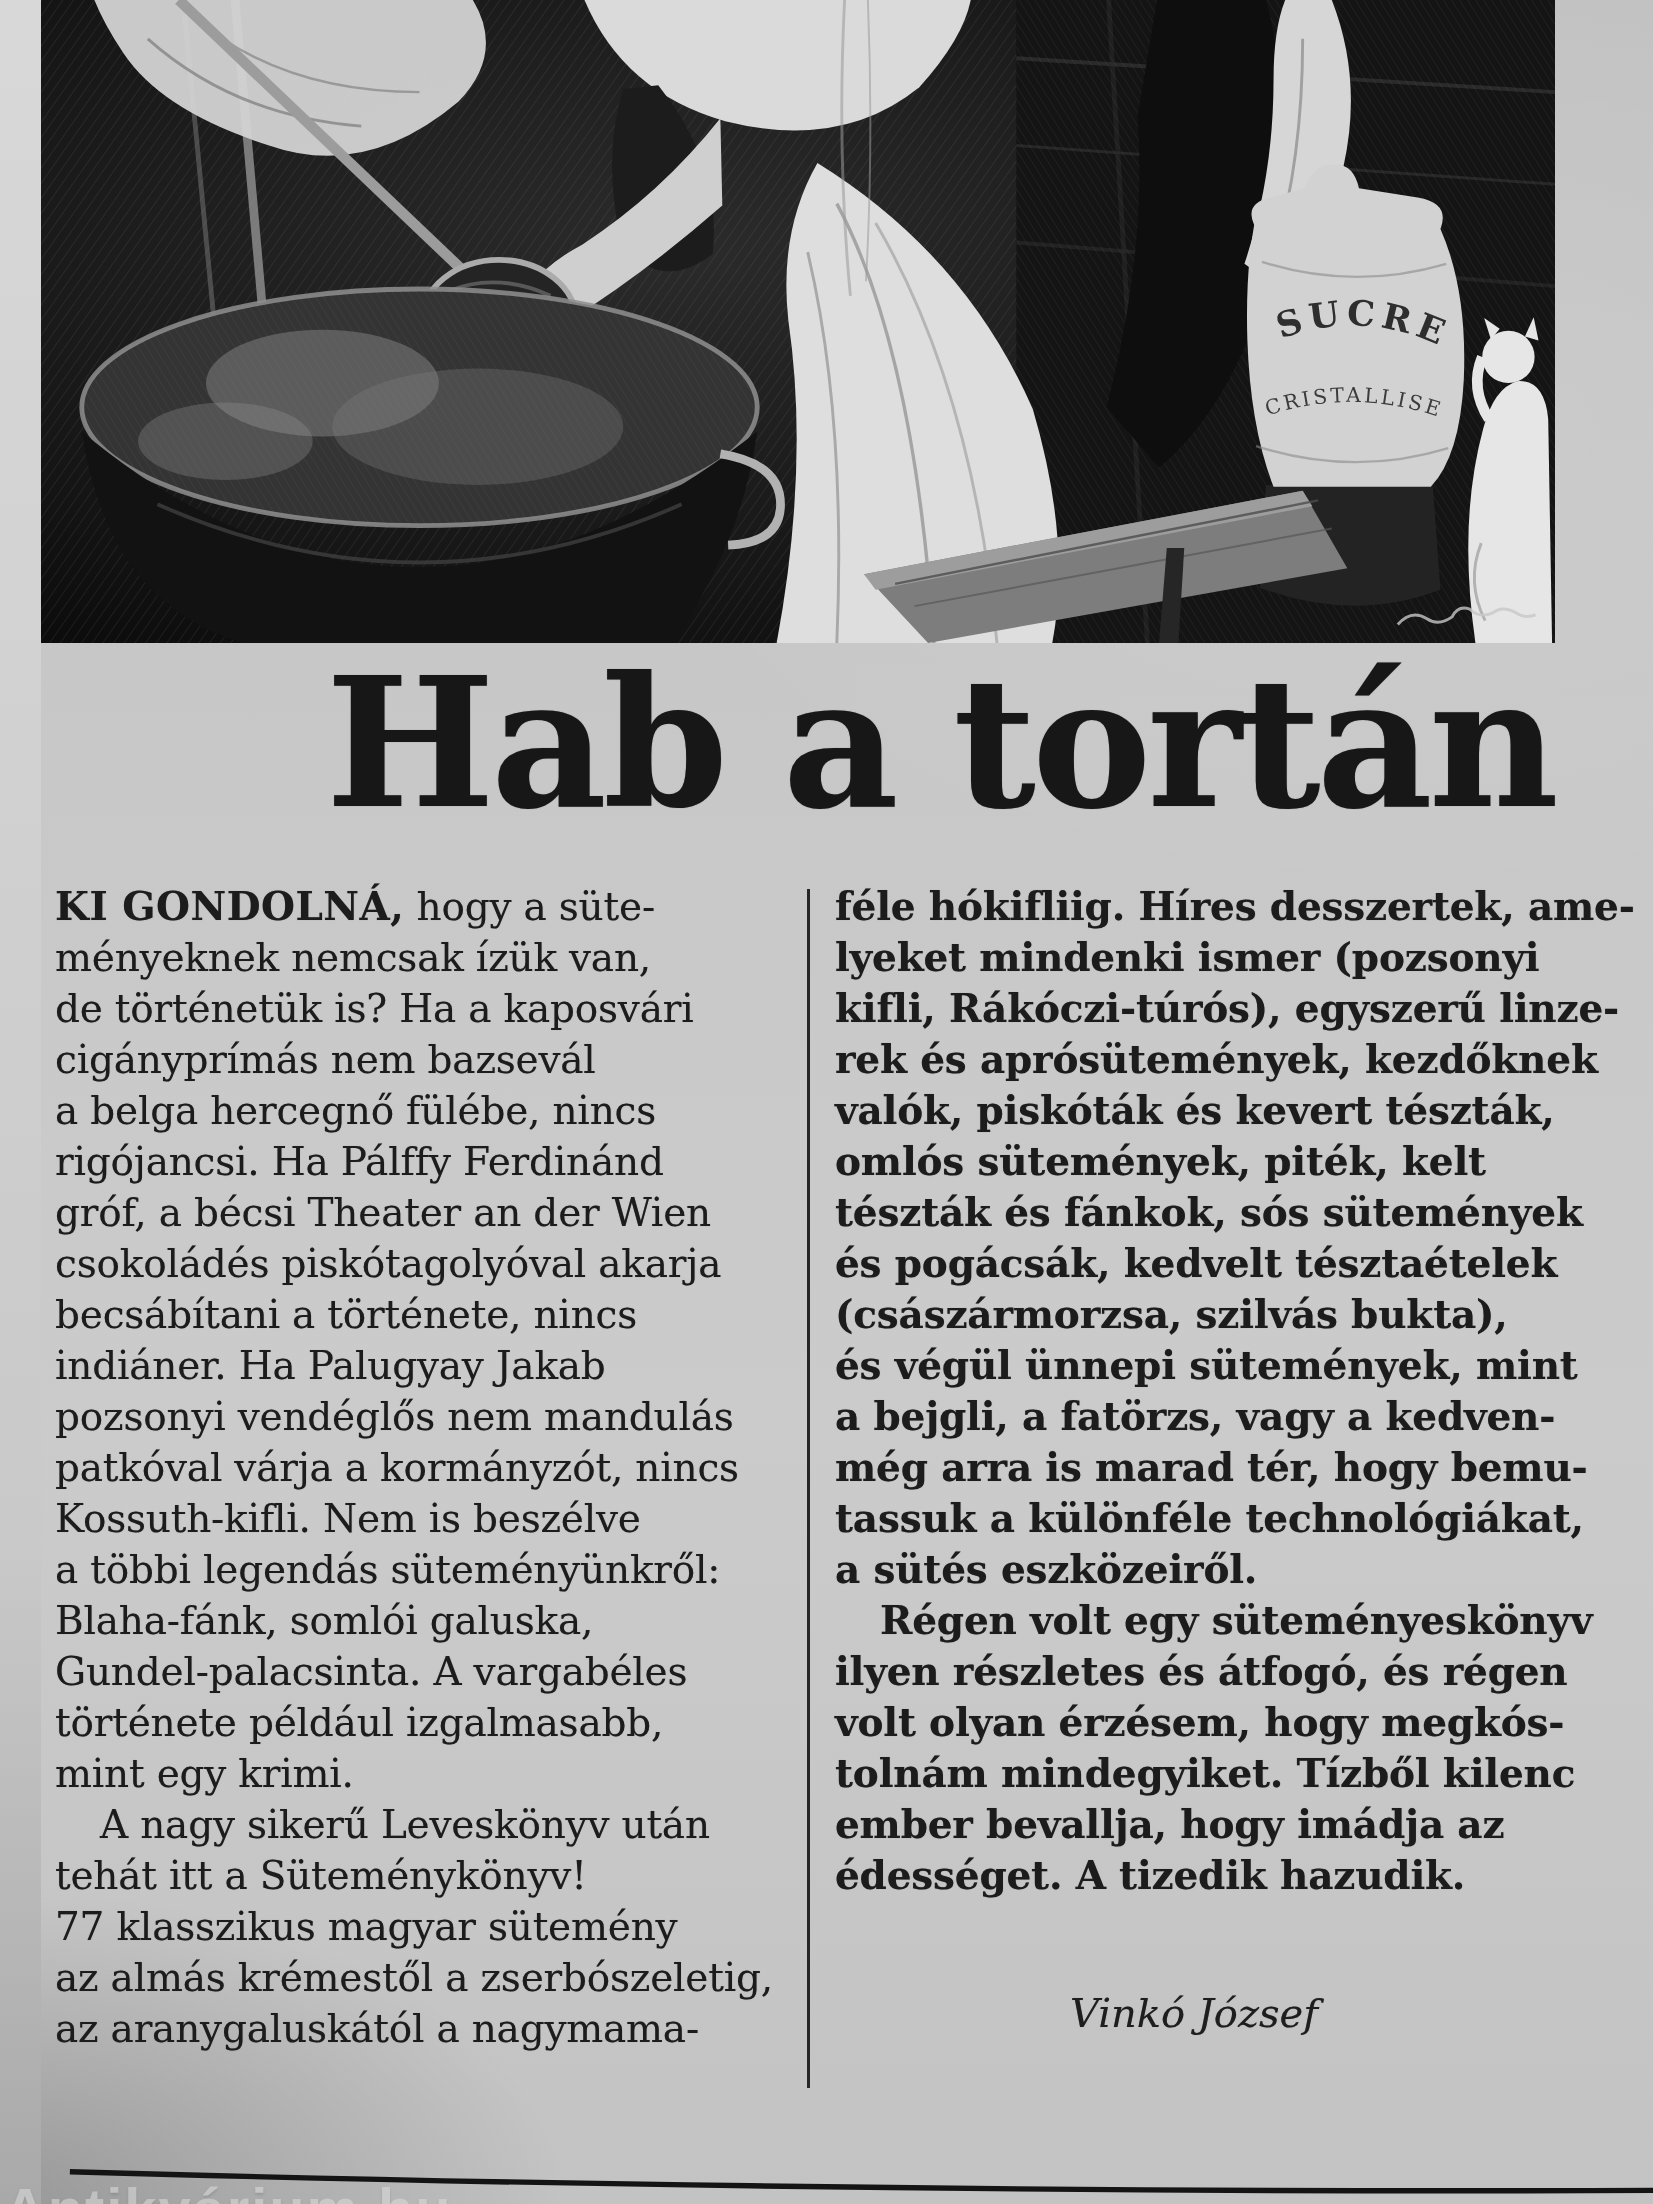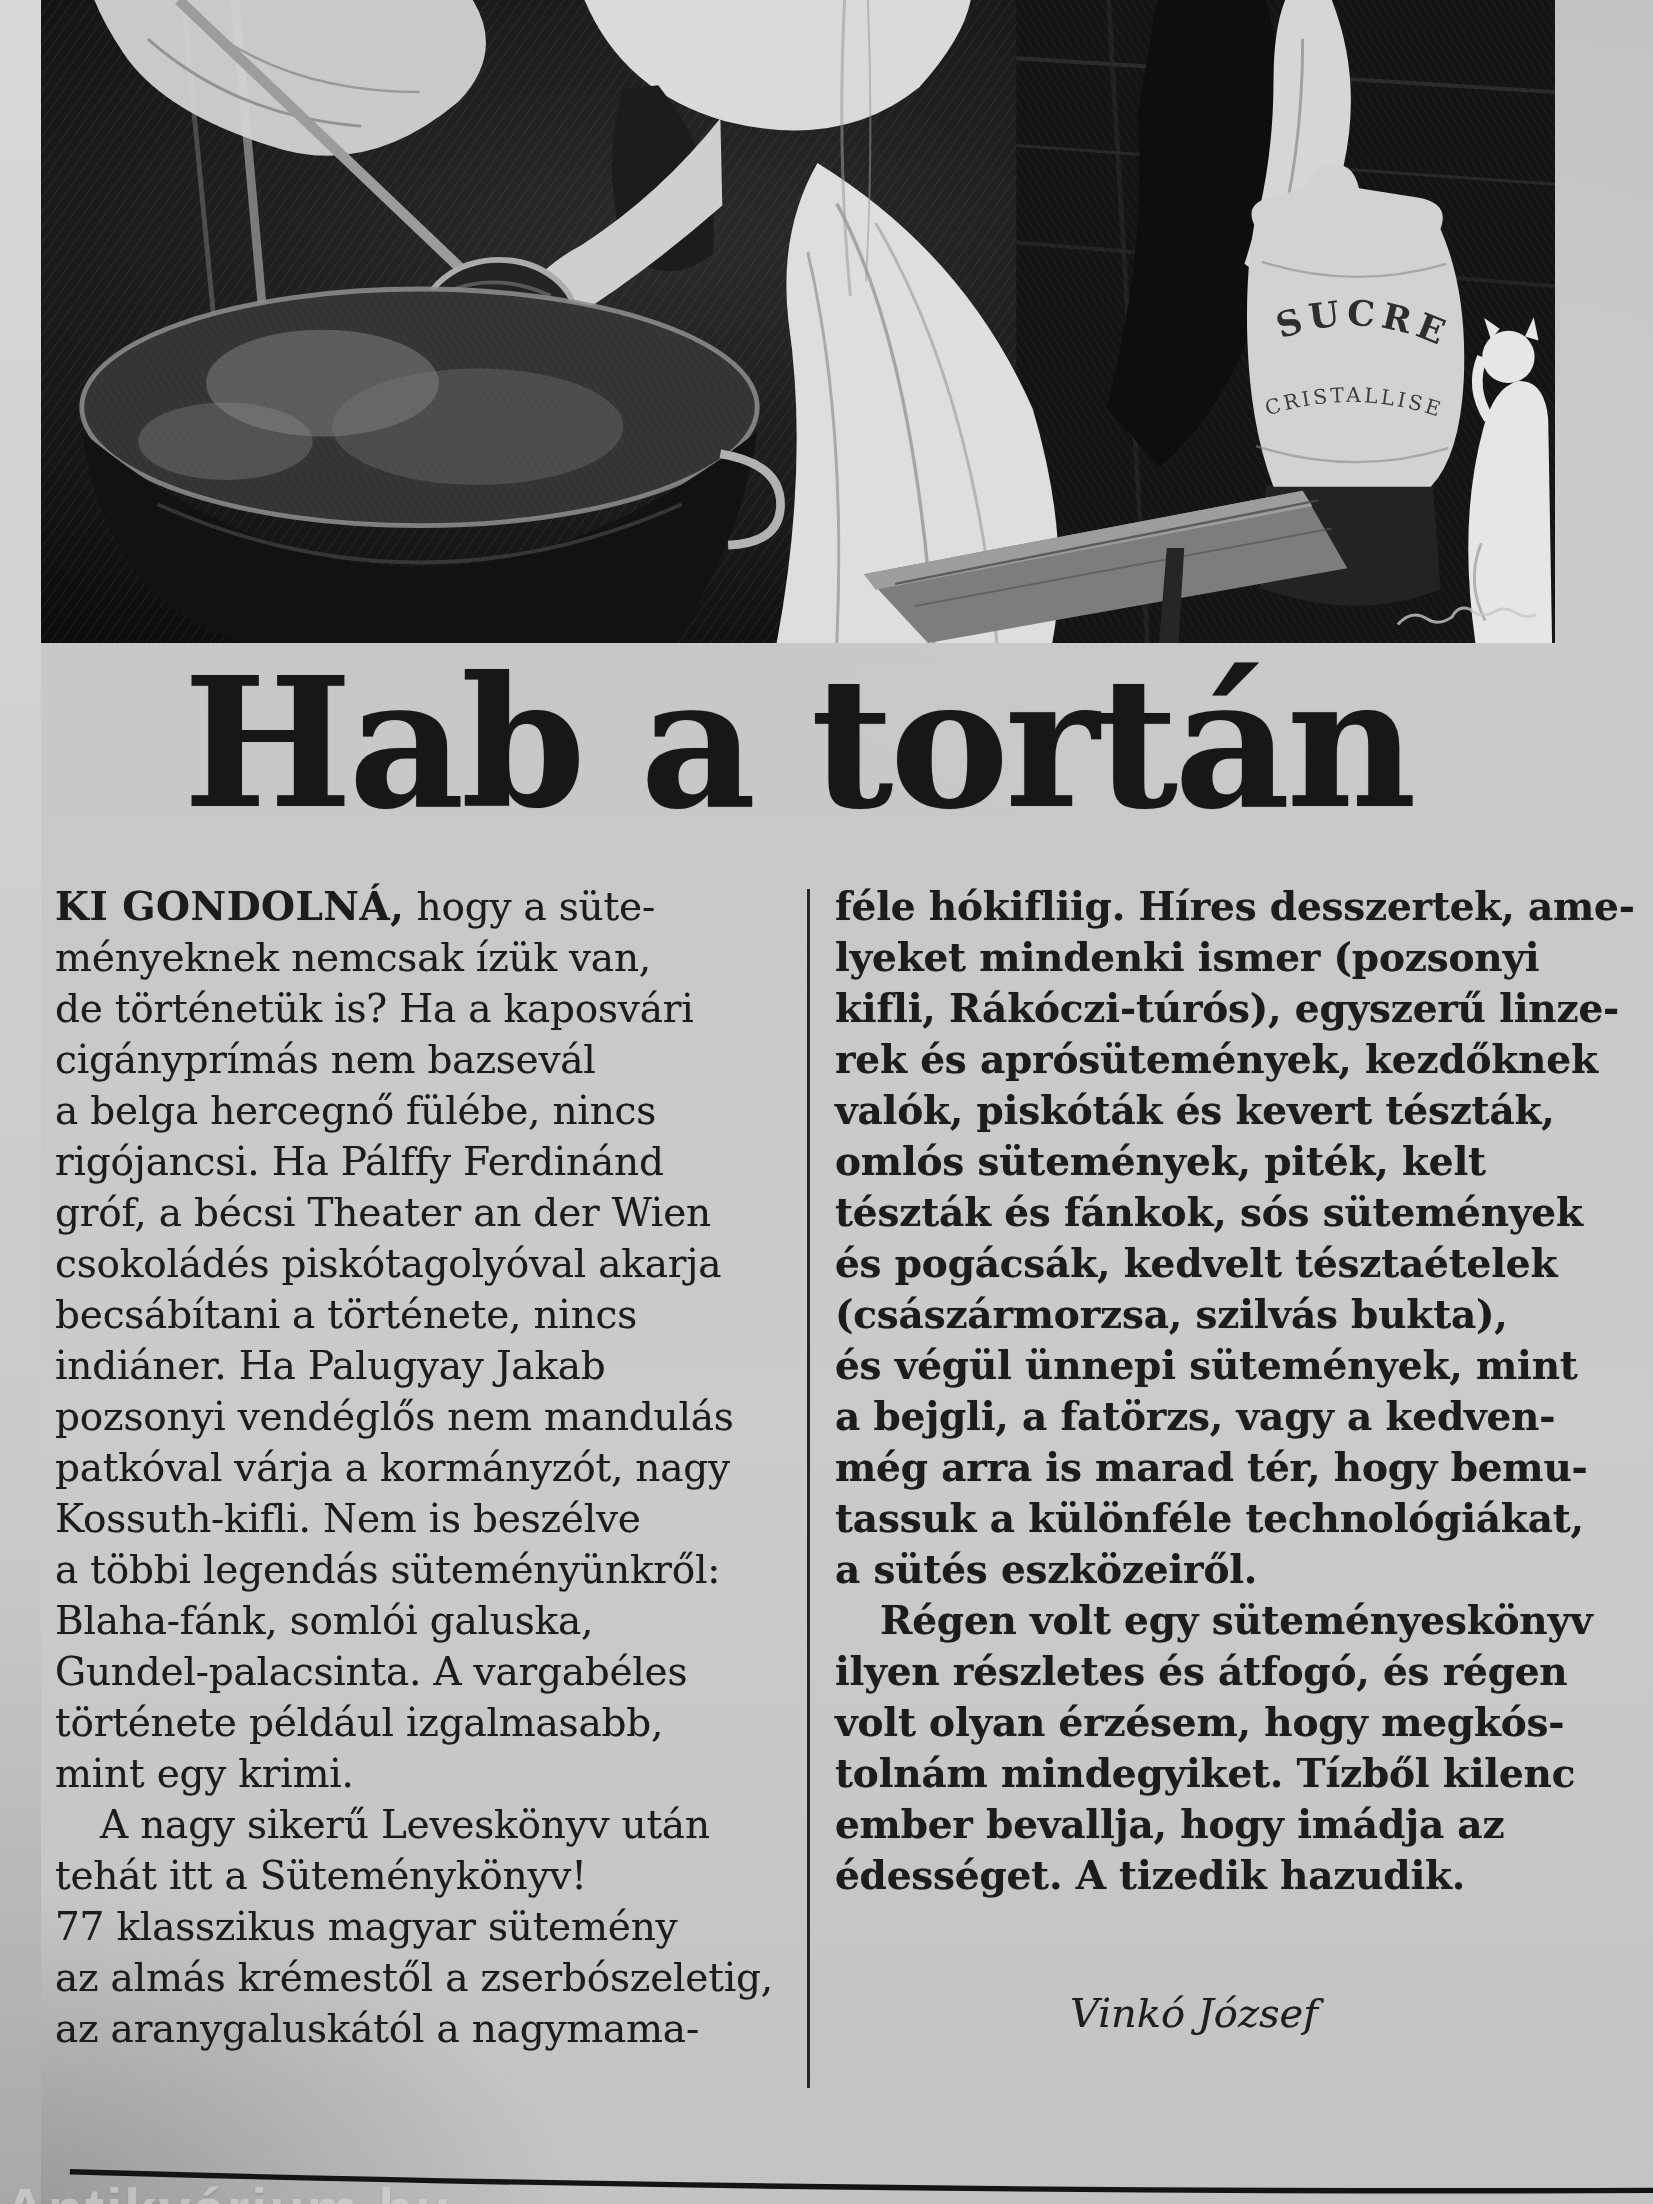--- a/index.html
+++ b/index.html
@@ -16,21 +16,21 @@
       radial-gradient(ellipse 873px 485px at 0% 100%, rgba(0,0,0,.22), rgba(0,0,0,0) 65%),
       radial-gradient(ellipse 1164px 679px at 85% 20%, rgba(255,255,255,.10), rgba(0,0,0,0) 70%),
       linear-gradient(180deg,#c2c2c2 0%,#c8c8c8 35%,#cbcbcb 65%,#c3c3c3 100%);
   }
   .scan-strip{position:absolute;left:0;top:0;width:41px;height:2205px;
     background:linear-gradient(180deg,#d8d8d8 0%,#d2d2d2 30%,#c9c9c9 70%,#a9a9a9 100%);}
   .illustration{position:absolute;left:41px;top:0;width:1514px;height:643px;margin:0;}
   .illustration svg{display:block;width:100%;height:100%;}
   .title{
     position:absolute;left:41px;top:636px;width:1514px;margin:0;
-    text-align:center;font-size:179px;line-height:1.2;font-weight:700;
+    text-align:right;font-size:179px;line-height:1.2;font-weight:700;
     letter-spacing:-3.9px;color:#171717;
     text-shadow:0 0 1px rgba(0,0,0,.35);
   }
   .col{position:absolute;top:881px;width:749px;color:var(--ink);}
   .col-left{left:55px;}
   .col-right{left:835px;font-weight:bold;}
   .tline{
     font-size:39px;line-height:51px;white-space:pre;
     letter-spacing:-0.2px;
     text-shadow:0 0 0.7px rgba(25,25,25,.45);
@@ -179,21 +179,21 @@
       <div class="tline">ményeknek nemcsak ízük van,</div>
       <div class="tline">de történetük is? Ha a kaposvári</div>
       <div class="tline">cigányprímás nem bazsevál</div>
       <div class="tline">a belga hercegnő fülébe, nincs</div>
       <div class="tline">rigójancsi. Ha Pálffy Ferdinánd</div>
       <div class="tline">gróf, a bécsi Theater an der Wien</div>
       <div class="tline">csokoládés piskótagolyóval akarja</div>
       <div class="tline">becsábítani a története, nincs</div>
       <div class="tline">indiáner. Ha Palugyay Jakab</div>
       <div class="tline">pozsonyi vendéglős nem mandulás</div>
-      <div class="tline">patkóval várja a kormányzót, nagy</div>
+      <div class="tline">patkóval várja a kormányzót, nincs</div>
       <div class="tline">Kossuth-kifli. Nem is beszélve</div>
       <div class="tline">a többi legendás süteményünkről:</div>
       <div class="tline">Blaha-fánk, somlói galuska,</div>
       <div class="tline">Gundel-palacsinta. A vargabéles</div>
       <div class="tline">története például izgalmasabb,</div>
       <div class="tline">mint egy krimi.</div>
       <div class="tline indent">A nagy sikerű Leveskönyv után</div>
       <div class="tline">tehát itt a Süteménykönyv!</div>
       <div class="tline">77 klasszikus magyar sütemény</div>
       <div class="tline">az almás krémestől a zserbószeletig,</div>

